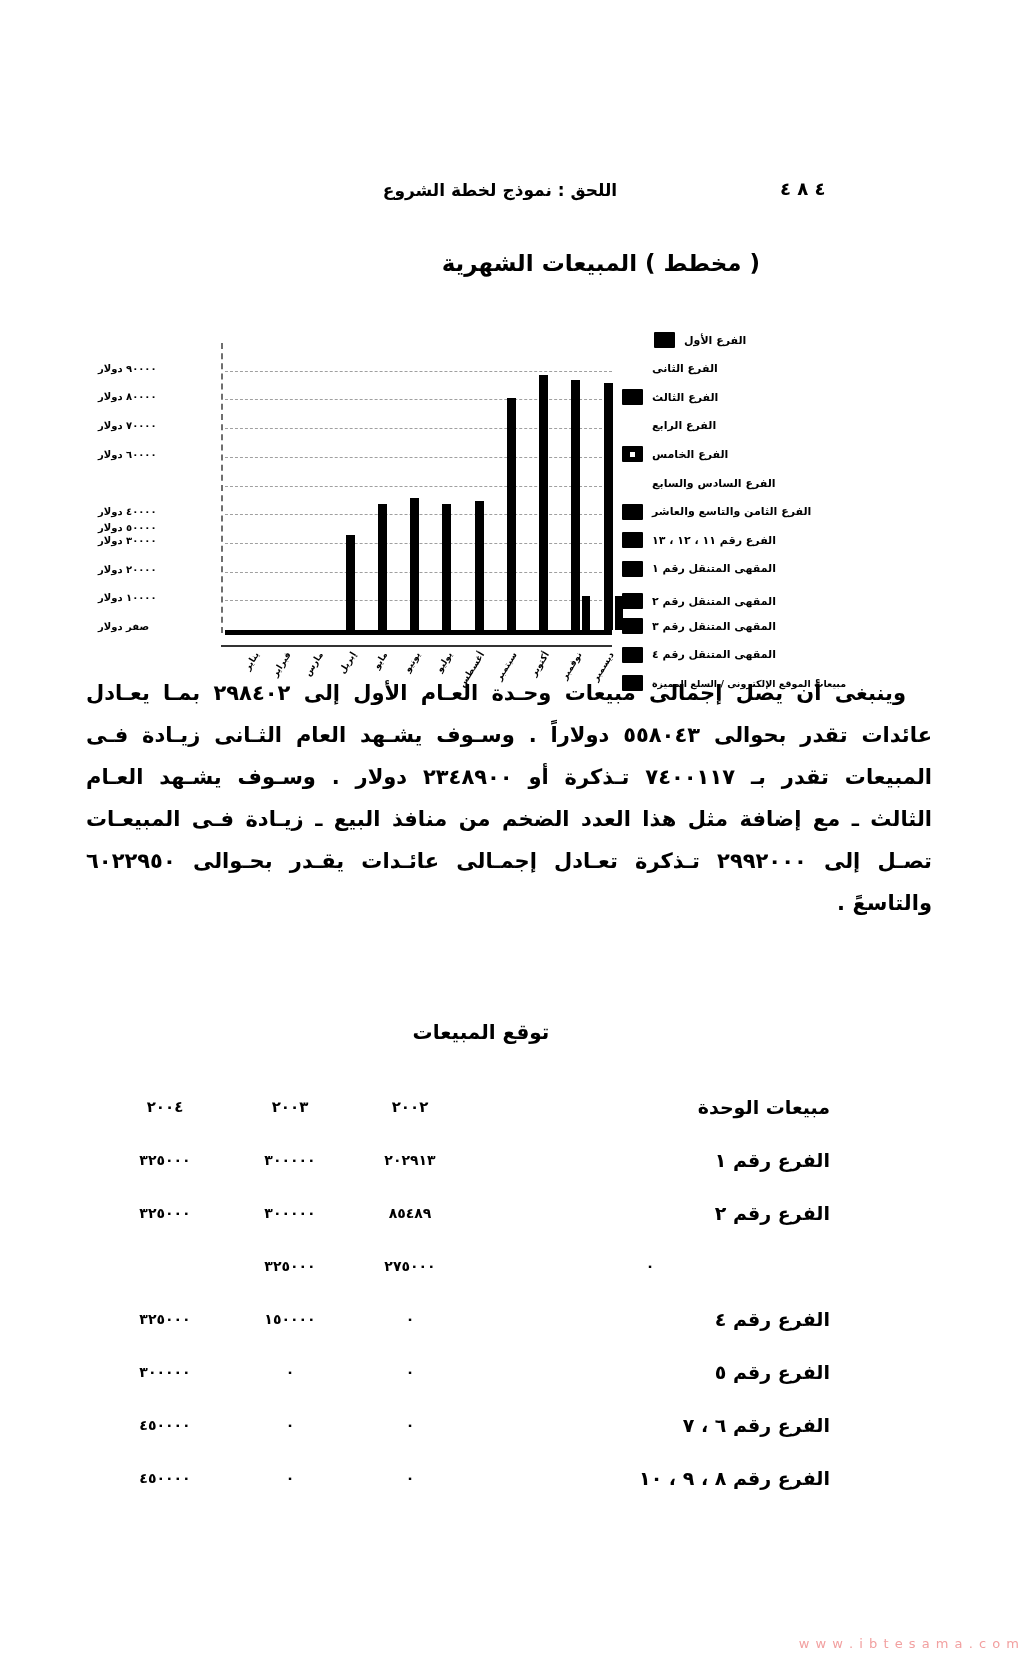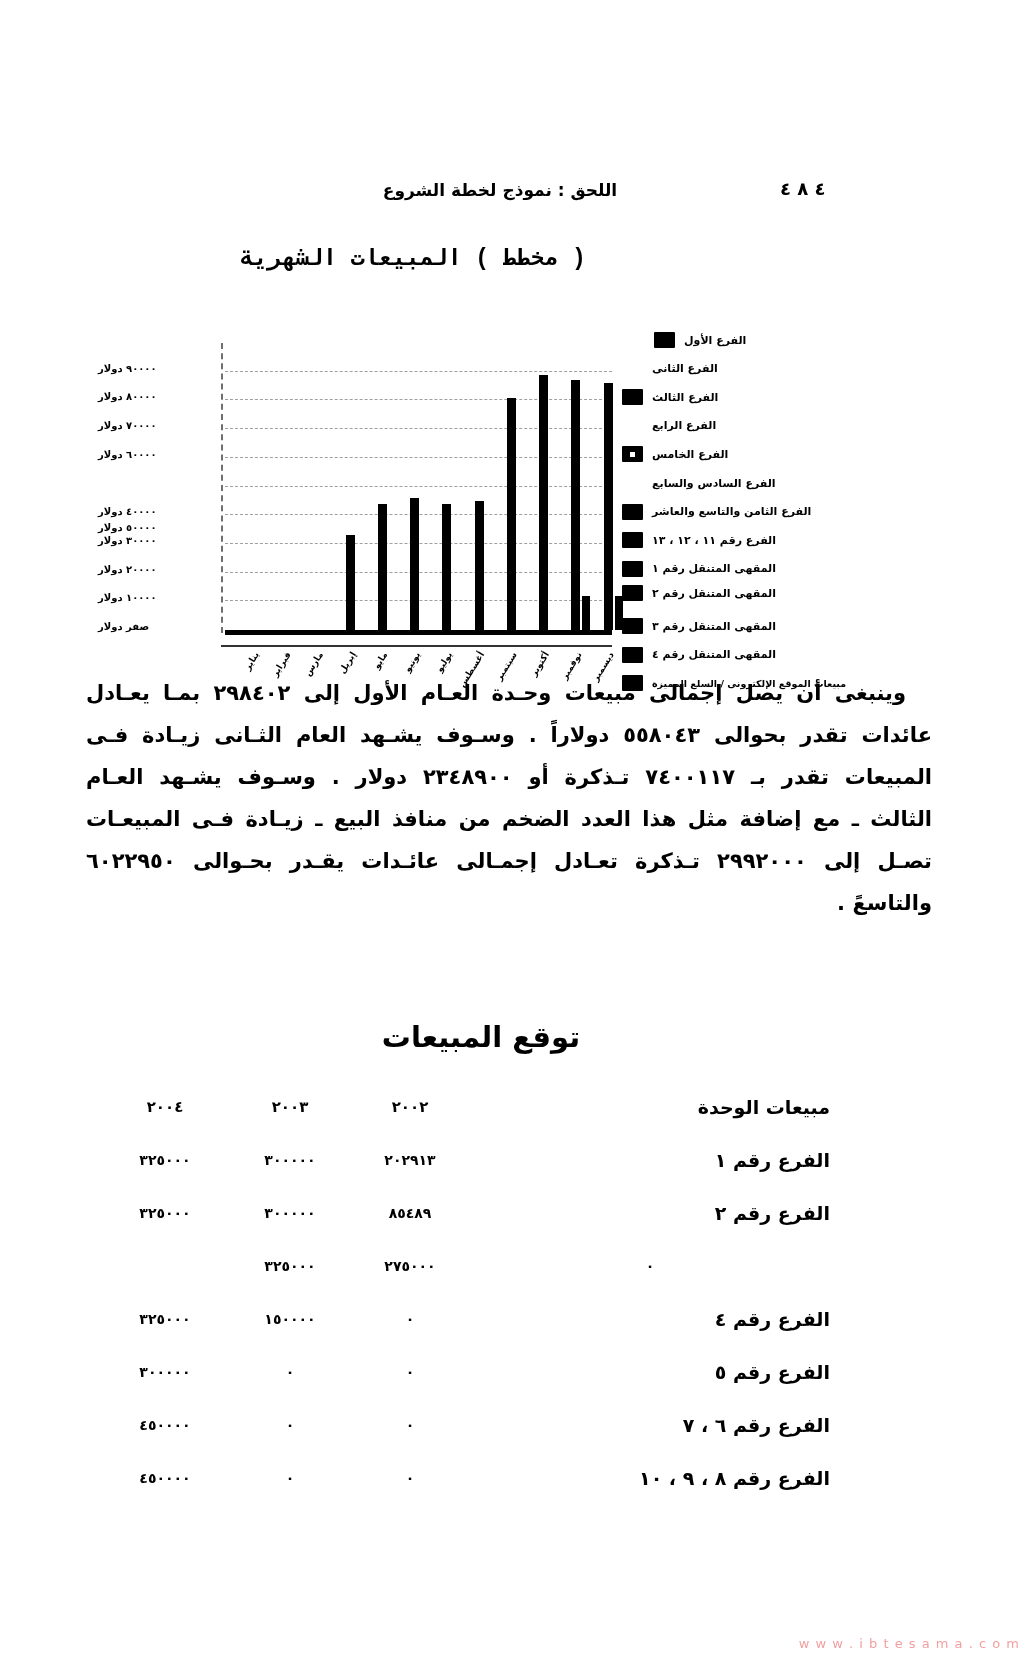--- a/index.html
+++ b/index.html
@@ -4,42 +4,42 @@
 <style>
   html,body{margin:0;padding:0;background:#fff;}
   .page{
     position:relative;width:1020px;height:1680px;background:#ffffff;
     font-family:"DejaVu Sans", sans-serif;color:#000;overflow:hidden;
   }
   
   .pagenum{position:absolute;top:178px;left:780px;width:70px;font-size:18px;font-weight:bold;letter-spacing:4px;}
   .header-title{position:absolute;top:180px;left:300px;width:400px;text-align:center;font-size:17px;font-weight:bold;direction:rtl;}
   
-  .chart-title{position:absolute;top:244px;left:240px;width:520px;text-align:left;font-size:23px;font-weight:bold;direction:rtl;font-family:Liberation Mono, monospace;}
+  .chart-title{position:absolute;top:250px;left:240px;width:520px;text-align:right;font-size:23px;font-weight:bold;direction:rtl;}
   .plot{position:absolute;left:225px;top:343px;width:387px;height:287px;border-bottom:5px solid #000;}
   .yaxis{position:absolute;left:221px;top:343px;height:290px;width:0;border-left:2px dashed #333;opacity:.7;}
   .subline{position:absolute;left:221px;top:645px;width:391px;height:0;border-top:2px solid #000;opacity:.8;}
   .gridline{position:absolute;left:0;width:100%;height:0;border-top:1px dashed #444;opacity:.5;}
   .bar{position:absolute;bottom:0;background:#000;}
   .ylabel{position:absolute;left:98px;width:117px;height:18px;font-size:10px;font-weight:bold;direction:rtl;text-align:left;white-space:nowrap;}
   .xlabel{position:absolute;top:650px;font-size:9px;font-weight:bold;direction:rtl;white-space:nowrap;transform:rotate(-58deg);transform-origin:100% 0;}
   .legend{position:absolute;left:622px;top:328px;width:396px;height:380px;}
   .legend-row{position:absolute;left:0;height:24px;display:flex;align-items:center;}
   .legend-marker{width:21px;height:16px;background:#000;flex:0 0 21px;border-radius:1px;display:flex;align-items:center;justify-content:center;}
   .legend-marker.hidden{visibility:hidden;}
   .legend-dot{width:5px;height:5px;background:#fff;}
   .legend-label{margin-left:9px;font-size:11px;font-weight:bold;direction:rtl;white-space:nowrap;}
   .legend-label.small{font-size:9.5px;}
   
   .para{position:absolute;left:86px;top:672px;width:846px;direction:rtl;}
   .para-line{height:42px;line-height:42px;font-size:21px;font-weight:bold;text-align:justify;text-align-last:justify;white-space:nowrap;}
   .para-line.first{padding-right:26px;}
   .para-line.last{text-align:right;text-align-last:right;}
   
-  .h2{position:absolute;top:1020px;left:0;width:962px;text-align:center;font-size:29px;font-weight:bold;direction:rtl;}
+  .h2{position:absolute;top:1020px;left:0;width:962px;text-align:center;font-size:20px;font-weight:bold;direction:rtl;}
   .ftable{position:absolute;left:100px;top:1080px;width:730px;direction:rtl;}
   .frow{display:grid;grid-template-columns:360px 120px 120px 130px;height:53px;align-items:center;}
   .fcell-label{font-size:19px;font-weight:bold;text-align:right;white-space:nowrap;}
   .fcell-val{font-size:14px;font-weight:bold;text-align:center;letter-spacing:1px;direction:ltr;}
   .frow.head .fcell-val{font-size:15px;}
   
   .watermark{position:absolute;top:1636px;left:0;width:1020px;text-align:right;color:#f2a0a0;font-size:13px;letter-spacing:1px;}
 </style>
 </head>
 <body>
@@ -134,21 +134,21 @@
           <span class="legend-label">الفرع الثامن والتاسع والعاشر</span>
         </div>
         <div class="legend-row" style="top: 200.2px;">
           <span class="legend-marker"></span>
           <span class="legend-label">الفرع رقم ١١ ، ١٢ ، ١٣</span>
         </div>
         <div class="legend-row" style="top: 228.8px;">
           <span class="legend-marker"></span>
           <span class="legend-label">المقهى المتنقل رقم ١</span>
         </div>
-        <div class="legend-row" style="top: 253px; text-align: right;">
+        <div class="legend-row" style="top: 261px; text-align: right;">
           <span class="legend-marker"></span>
           <span class="legend-label">المقهى المتنقل رقم ٢</span>
         </div>
         <div class="legend-row" style="top: 286px;">
           <span class="legend-marker"></span>
           <span class="legend-label">المقهى المتنقل رقم ٣</span>
         </div>
         <div class="legend-row" style="top: 314.6px;">
           <span class="legend-marker"></span>
           <span class="legend-label">المقهى المتنقل رقم ٤</span>

